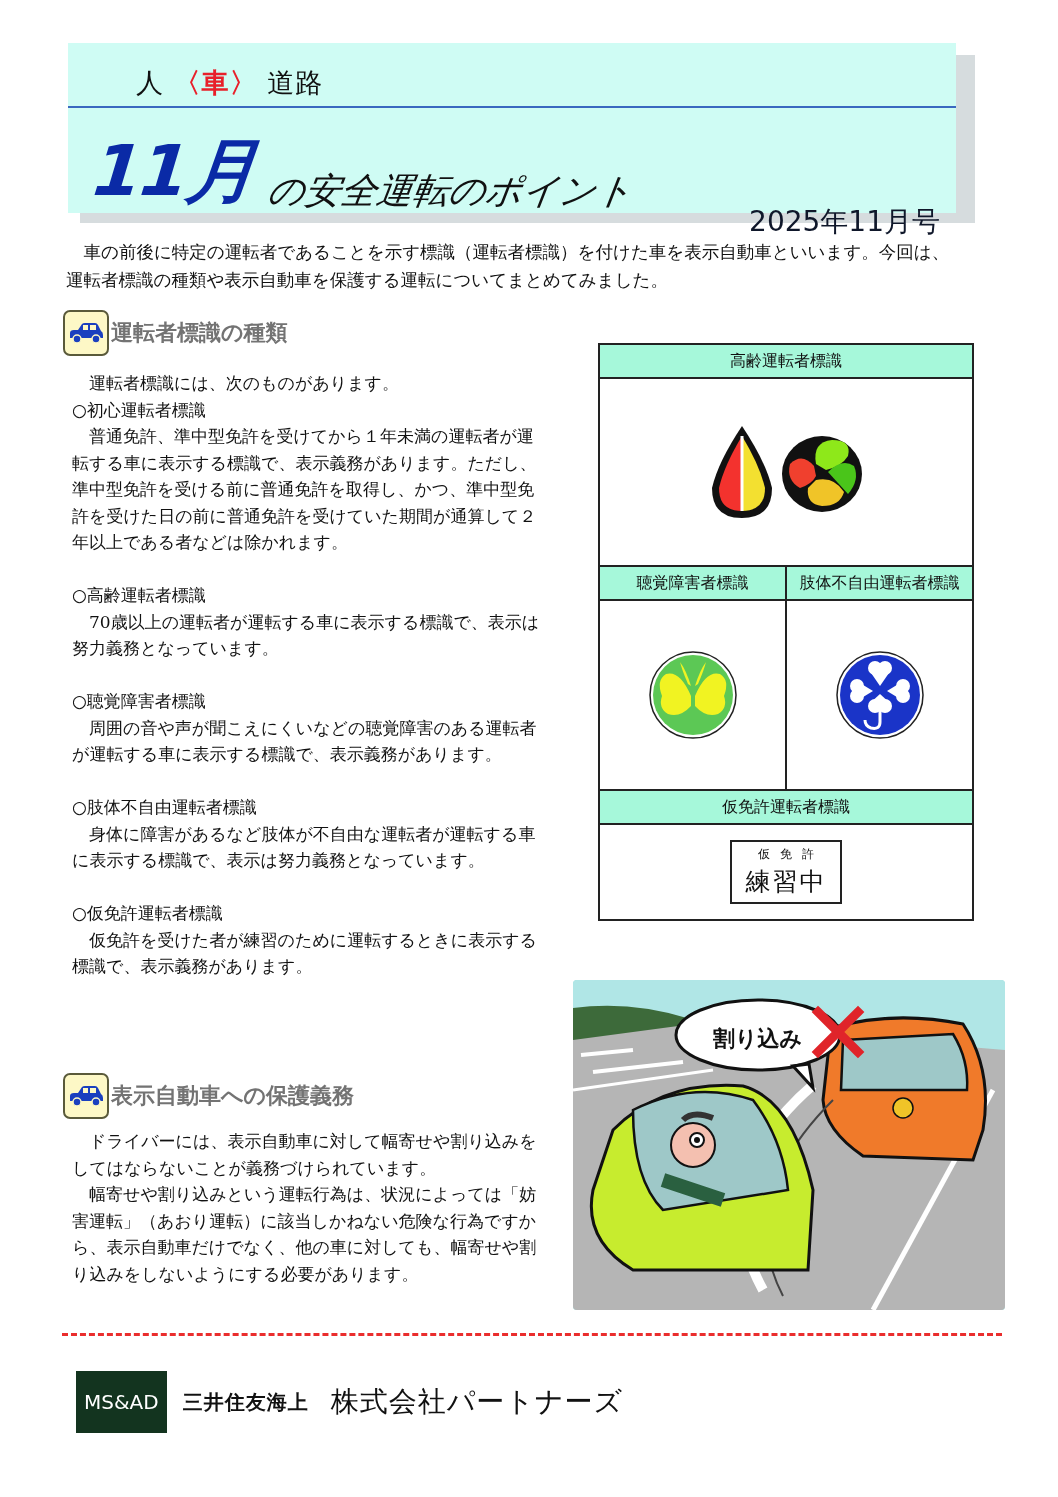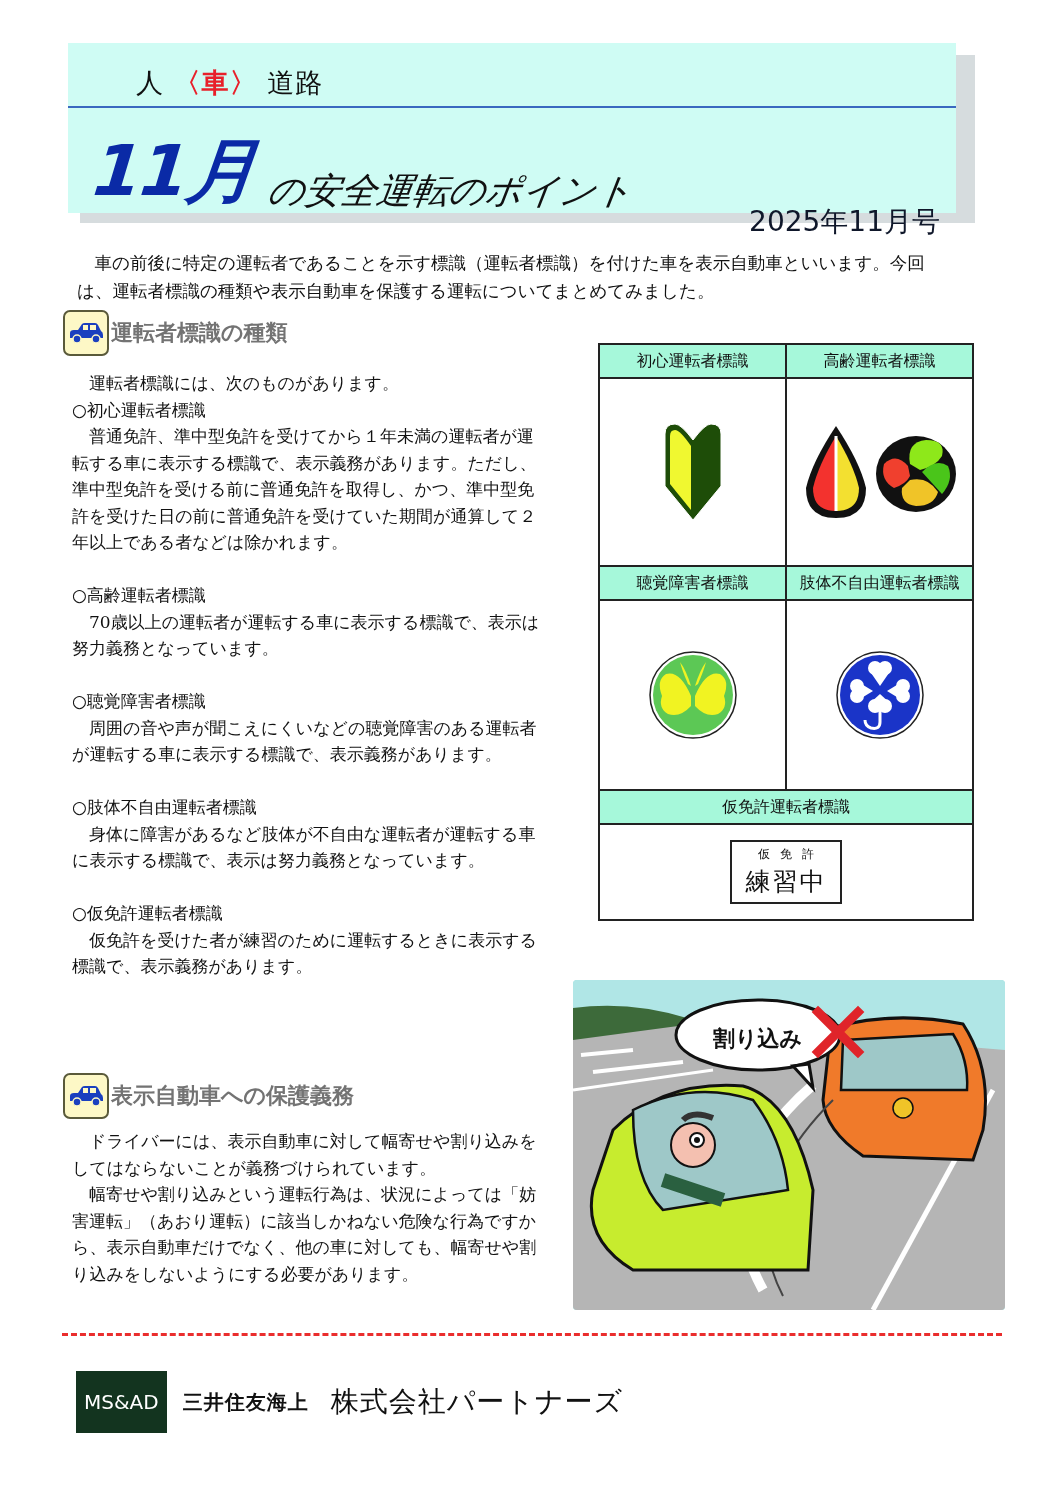--- a/index.html
+++ b/index.html
@@ -10,21 +10,21 @@
   .header-shadow { position:absolute; left:80px; top:55px; width:895px; height:168px; background:#d6dcde; }
   .header { position:absolute; left:68px; top:43px; width:888px; height:170px; background:#cffcf4; }
   .header .kicker { position:absolute; left:68px; top:22px; font-family:"DejaVu Sans", sans-serif; font-size:27px; color:#111; letter-spacing:1px; }
   .header .kicker .red { color:#e8202a; font-weight:bold; }
   .header .rule { position:absolute; left:0; right:0; top:63px; height:2px; background:#3a68c0; }
   .header .month { position:absolute; left:26px; top:82px; font-family:"DejaVu Sans", sans-serif; font-style:italic; font-size:70px; color:#0a2aa6; font-weight:bold; letter-spacing:-2px; transform:skewX(-6deg); }
   .header .title { position:absolute; left:200px; top:124px; font-family:"DejaVu Sans", sans-serif; font-style:italic; font-size:36px; color:#111; transform:skewX(-8deg); }
   .header .issue { position:absolute; right:16px; top:132px; font-family:"DejaVu Sans", sans-serif; font-size:28px; color:#0f172a;margin-top:28px; }
 
   .intro { position:absolute; left:66px; top:238px; width:890px; font-family:"DejaVu Sans", sans-serif; font-size:17.5px; line-height:28px; }
-  .intro p { margin:11px; text-indent:1em; }
+  .intro p { margin:0; text-indent:1em; }
 
   .sec-head { position:absolute; display:flex; align-items:center; }
   .car-badge { width:42px; height:42px; border:2px solid #5a5a3a; border-radius:7px; background:#fdf8c6; display:flex; align-items:center; justify-content:center; }
   .sec-title { margin-left:2px; font-family:"DejaVu Sans", sans-serif; font-weight:bold; font-size:22px; color:#737373; }
 
   .body-text { position:absolute; left:72px; width:470px; font-size:17px; line-height:26.5px; }
   .body-text p { margin:0; }
   .body-text .ind { text-indent:1em; }
   .body-text .gap { height:26.5px; }
 
@@ -115,29 +115,20 @@
   <div class="sec-title">表示自動車への保護義務</div>
 </div>
 
 <div class="body-text" style="top:1128px;">
   <p class="ind">ドライバーには、表示自動車に対して幅寄せや割り込みをしてはならないことが義務づけられています。</p>
   <p class="ind">幅寄せや割り込みという運転行為は、状況によっては「妨害運転」（あおり運転）に該当しかねない危険な行為ですから、表示自動車だけでなく、他の車に対しても、幅寄せや割り込みをしないようにする必要があります。</p>
 </div>
 
 <div class="signs">
   <div class="row">
-    <div class="cell">
-      <div class="hd">初心運転者標識</div>
-      <div class="img">
-        <svg width="64" height="100" viewBox="0 0 64 100">
-          <path d="M4 12 Q4 2 14 2 Q20 2 32 18 Q44 2 50 2 Q60 2 60 12 L60 64 L32 98 L4 64 Z" fill="#1e4d08" stroke="#fff" stroke-width="1"></path>
-          <path d="M9 14 Q9 8 14 8 Q19 8 30 24 L30 88 L9 62 Z" fill="#f0f830"></path>
-        </svg>
-      </div>
-    </div>
     <div class="cell">
       <div class="hd">高齢運転者標識</div>
       <div class="img">
         <svg width="160" height="100" viewBox="0 0 160 100">
           <path d="M36 4 Q60 40 66 66 Q66 96 36 96 Q6 96 6 66 Q12 40 36 4 Z" fill="#111"></path>
           <path d="M36 14 Q54 44 59 66 Q59 89 36 89 L36 14 Z" fill="#f3e030"></path>
           <path d="M36 14 Q18 44 13 66 Q13 89 36 89 Z" fill="#f3322e"></path>
           <rect x="34.5" y="14" width="3" height="75" fill="#fff"></rect>
           <g transform="translate(116,52)">
             <ellipse cx="0" cy="0" rx="40" ry="38" fill="#111"></ellipse>

